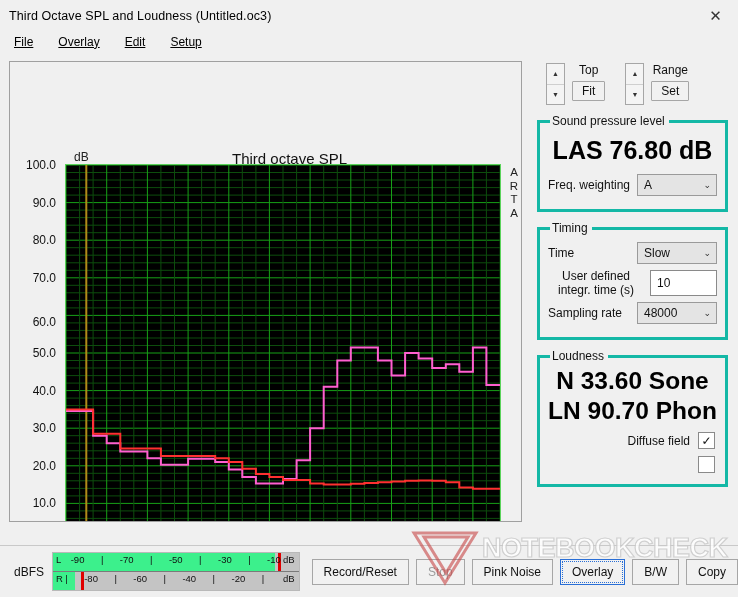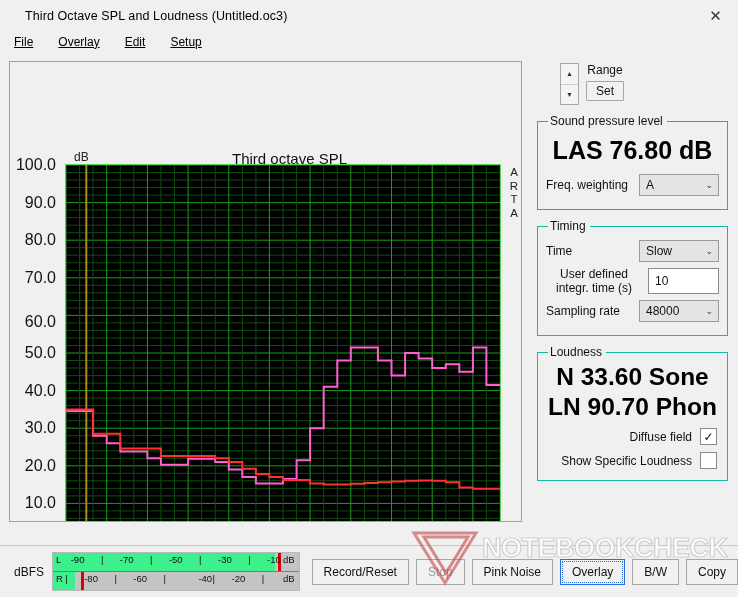--- a/index.html
+++ b/index.html
@@ -13,21 +13,21 @@
     overflow: hidden;
     position: relative;
   }
   #app { position:absolute; inset:0; background:#f0f0f0; display:flex; flex-direction:column; }
 
   
   .titlebar {
     height: 31px; flex: 0 0 31px;
     display: flex; align-items: center;
     background: #f0f0f0;
-    padding-left: 25px;
+    padding-left: 9px;
     position: relative;
   }
   .titlebar .title { font-size: 12.5px; color:#000; letter-spacing:0.1px; }
   .close-btn {
     position:absolute; right:0; top:0; width:45px; height:31px;
     display:flex; align-items:center; justify-content:center;
     font-size:15px; color:#333; cursor:default;
   }
 
   
@@ -70,21 +70,21 @@
   }
   .plot {
     position:absolute; left:55px; top:102px;
     width:436px; height:378px;
     background:#000;
     border:1px solid #5bd35b;
   }
   .plot svg { display:block; }
   .ylabels { position:absolute; left:0; top:95px; width:52px; }
   .ylab {
-    position:absolute; right:6px; font-size:16px; color:#111; text-align:right;
+    position:absolute; right:6px; font-size:12px; color:#111; text-align:right;
     transform: translateY(-50%); white-space:nowrap;
   }
   .arta {
     position:absolute; left:497px; top:104px;
     font-size:11.5px; color:#222; line-height:13.5px; letter-spacing:0px; text-align:center;
     width:14px;
   }
 
   
   .spin-row { display:flex; align-items:flex-start; gap:6px; padding:4px 0 0 11px; }
@@ -100,21 +100,21 @@
   .spinner div:first-child { border-bottom:1px solid #cfcfcf; }
   .spin-right { display:flex; flex-direction:column; align-items:center; gap:4px; }
   .spin-label { font-size:12px; color:#111; }
   .btn {
     border:1px solid #a6a6a6; background:#f1f1f1; font-size:12px; color:#111;
     padding:3px 10px; border-radius:1px; cursor:default; font-family:"Liberation Sans", sans-serif;
   }
   .btn.small { padding:2px 9px; }
 
   fieldset.group {
-    border:1px solid #14b8a6; border-radius:0;
+    border:3px solid #14b8a6; border-radius:0;
     margin: 9px 2px 0 2px; padding: 2px 8px 9px 8px; position:relative;
   }
   fieldset.group > legend {
     font-size:12px; color:#111; padding:0 4px 0 2px; margin-left:2px;
   }
   .bigvalue {
     font-size:25px; font-weight:bold; text-align:center; color:#000;
     margin: 6px 0 9px 0; letter-spacing:0px; white-space:nowrap;
   }
   .bigvalue.tight { margin: 2px 0 2px 0; font-size:24.5px; }
@@ -310,20 +310,30 @@
             <div>T</div>
             <div>A</div>
           </div>
 
       </div>
     </div>
 
     <div class="right-pane">
 
       <div class="spin-row">
+        <div class="spingroup">
+          <div class="spinner">
+            <div>▲</div>
+            <div>▼</div>
+          </div>
+          <div class="spin-right">
+            <div class="spin-label">Top</div>
+            <div class="btn small">Fit</div>
+          </div>
+        </div>
         <div class="spingroup" style="margin-left:14px;">
           <div class="spinner">
             <div>▲</div>
             <div>▼</div>
           </div>
           <div class="spin-right">
             <div class="spin-label">Range</div>
             <div class="btn small">Set</div>
           </div>
         </div>
@@ -367,21 +377,20 @@
 
       <fieldset class="group">
         <legend>Loudness</legend>
         <div class="bigvalue tight">N 33.60 Sone</div>
         <div class="bigvalue tight">LN 90.70 Phon</div>
         <div class="check-row">
           <div class="field-label">Diffuse field</div>
           <div class="checkbox">✓</div>
         </div>
         <div class="check-row">
-          <div class="field-label">Show Specific Loudness</div>
           <div class="checkbox"></div>
         </div>
       </fieldset>
 
     </div>
   </div>
 
   <div class="bottombar">
     <div class="dbfs-label">dBFS</div>
     <div class="meter">
@@ -403,21 +412,21 @@
       <div class="meter-row">
         <div class="meter-fill" id="meter-fill-r" style="width: 9%;"></div>
         <div class="meter-peak" id="meter-peak-r" style="left: 11.5%;"></div>
         <div class="meter-chan">R</div>
         <div class="meter-unit">dB</div>
       <div class="meter-tick" style="left: 5.5%;">|</div>
           <div class="meter-tick" style="left: 15.5%;">-80</div>
           <div class="meter-tick" style="left: 25.5%;">|</div>
           <div class="meter-tick" style="left: 35.5%;">-60</div>
           <div class="meter-tick" style="left: 45.5%;">|</div>
-          <div class="meter-tick" style="left: 55.5%; margin-left: 16px;">-40</div>
+          <div class="meter-tick" style="left: 55.5%;">-40</div>
           <div class="meter-tick" style="left: 65.5%;">|</div>
           <div class="meter-tick" style="left: 75.5%;">-20</div>
           <div class="meter-tick" style="left: 85.5%;">|</div>
         </div>
     </div>
     <div class="btn-row">
       <div class="btn-bottom">Record/Reset</div>
       <div class="btn-bottom disabled">Stop</div>
       <div class="btn-bottom">Pink Noise</div>
       <div class="btn-bottom focused">Overlay</div>

